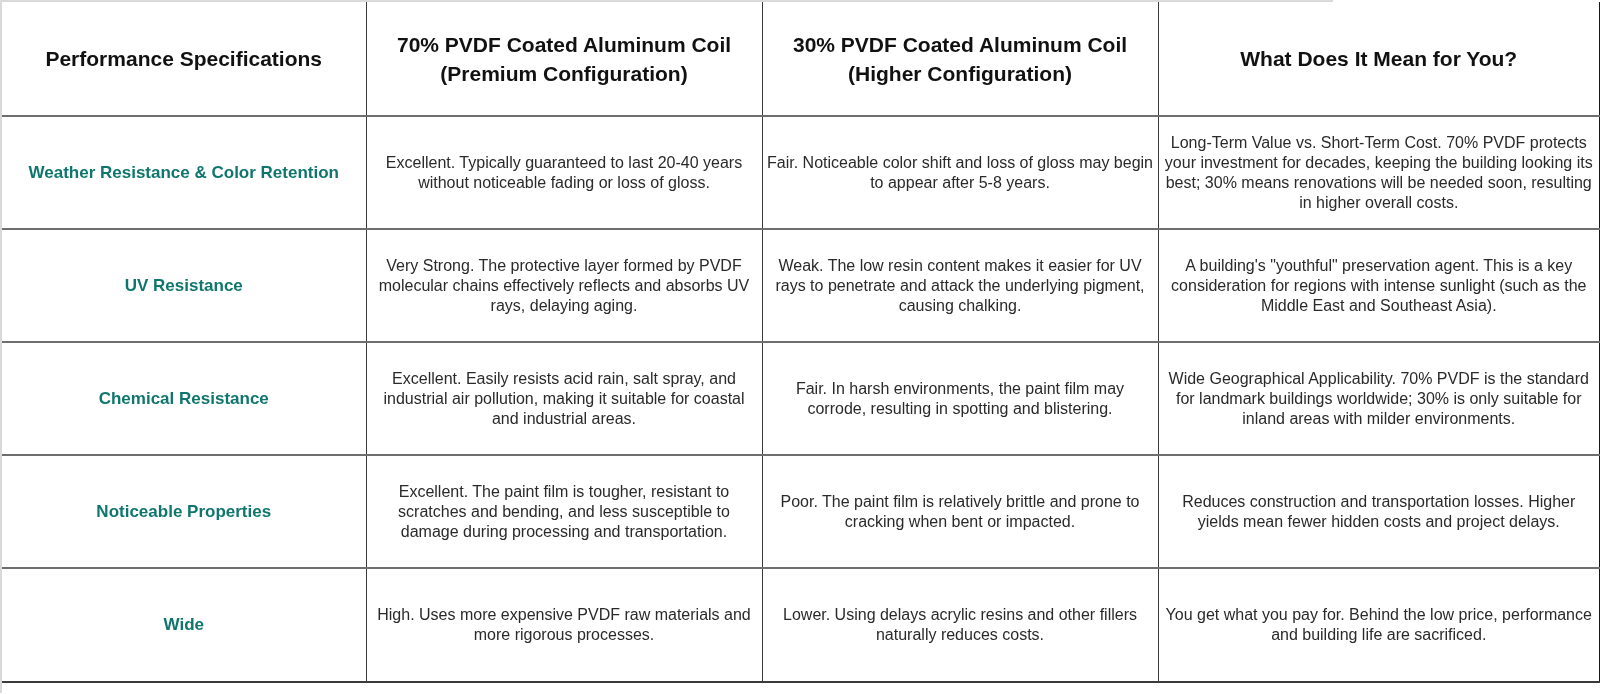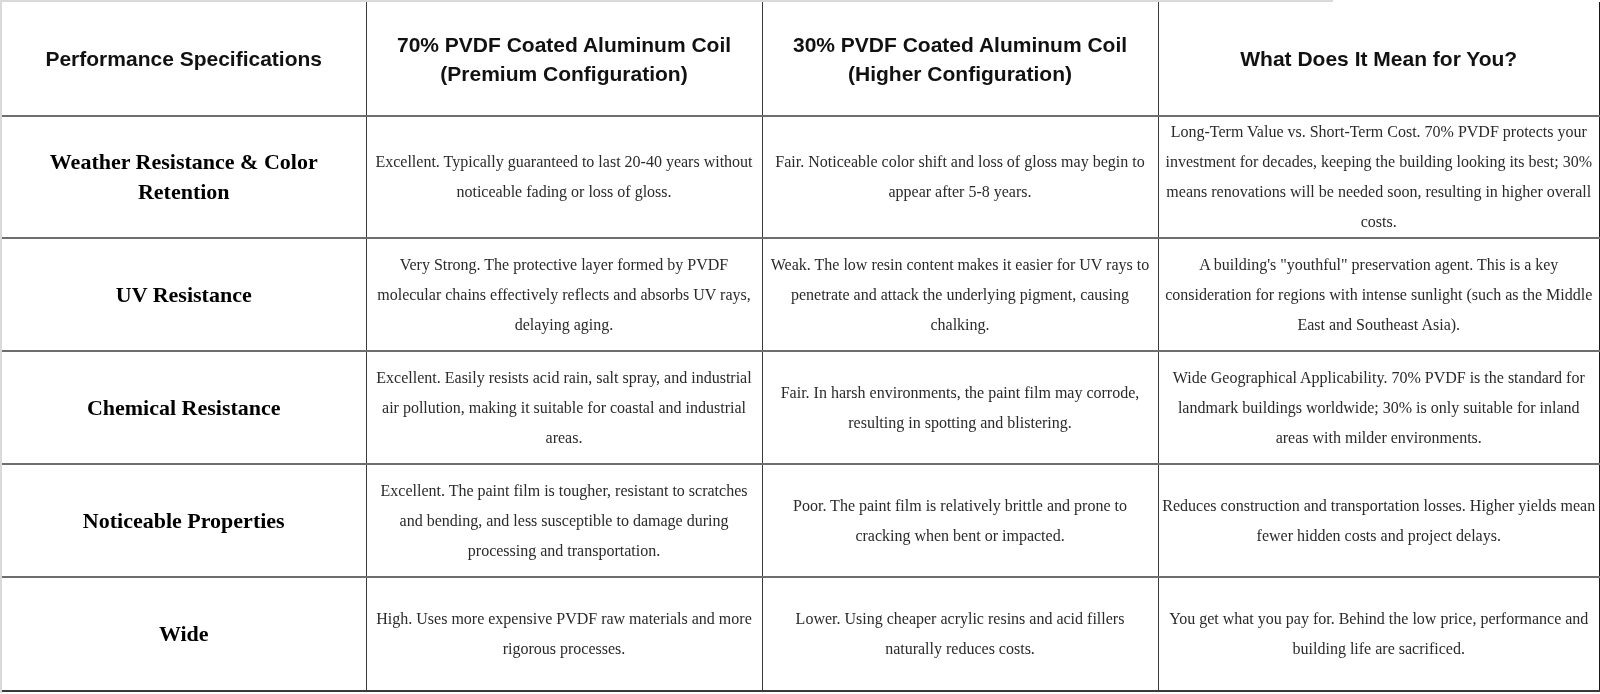--- a/index.html
+++ b/index.html
@@ -31,29 +31,29 @@
   th {
     height:113px;
     font-family:"Liberation Sans", sans-serif;
     font-weight:bold;
     font-size:21px;
     line-height:29px;
     color:#111111;
   }
   td {
     height:111px;
-    font-family:Liberation Serif, serif;
+    font-family:Liberation Sans, sans-serif;
     font-size:16px;
-    line-height:30px;
+    line-height:20px;
     color:#2a2a2a;
   }
   td.spec {
     font-weight:bold;
-    font-size:22px;
-    color:#000000;
+    font-size:17px;
+    color:#0f766e;
   }
   tr:last-child td { border-bottom:2px solid #3a3a3a; height:112px; }
   th:last-child, td:last-child { border-right:2px solid #0f172a; }
 </style>
 </head>
 <body>
 
 <div class="table-wrap">
   <table>
     <colgroup>
@@ -101,18 +101,18 @@
       </tr>
       <tr>
         <td class="spec">Noticeable Properties</td>
         <td>Excellent. The paint film is tougher, resistant to scratches and bending, and less susceptible to damage during processing and transportation.</td>
         <td>Poor. The paint film is relatively brittle and prone to cracking when bent or impacted.</td>
         <td>Reduces construction and transportation losses. Higher yields mean fewer hidden costs and project delays.</td>
       </tr>
       <tr>
         <td class="spec">Wide</td>
         <td>High. Uses more expensive PVDF raw materials and more rigorous processes.</td>
-        <td>Lower. Using cheaper acrylic resins and acid fillers naturally reduces costs.</td>
+        <td>Lower. Using delays acrylic resins and other fillers naturally reduces costs.</td>
         <td>You get what you pay for. Behind the low price, performance and building life are sacrificed.</td>
       </tr>
     </tbody>
   </table>
 </div>
 
 </body></html>

